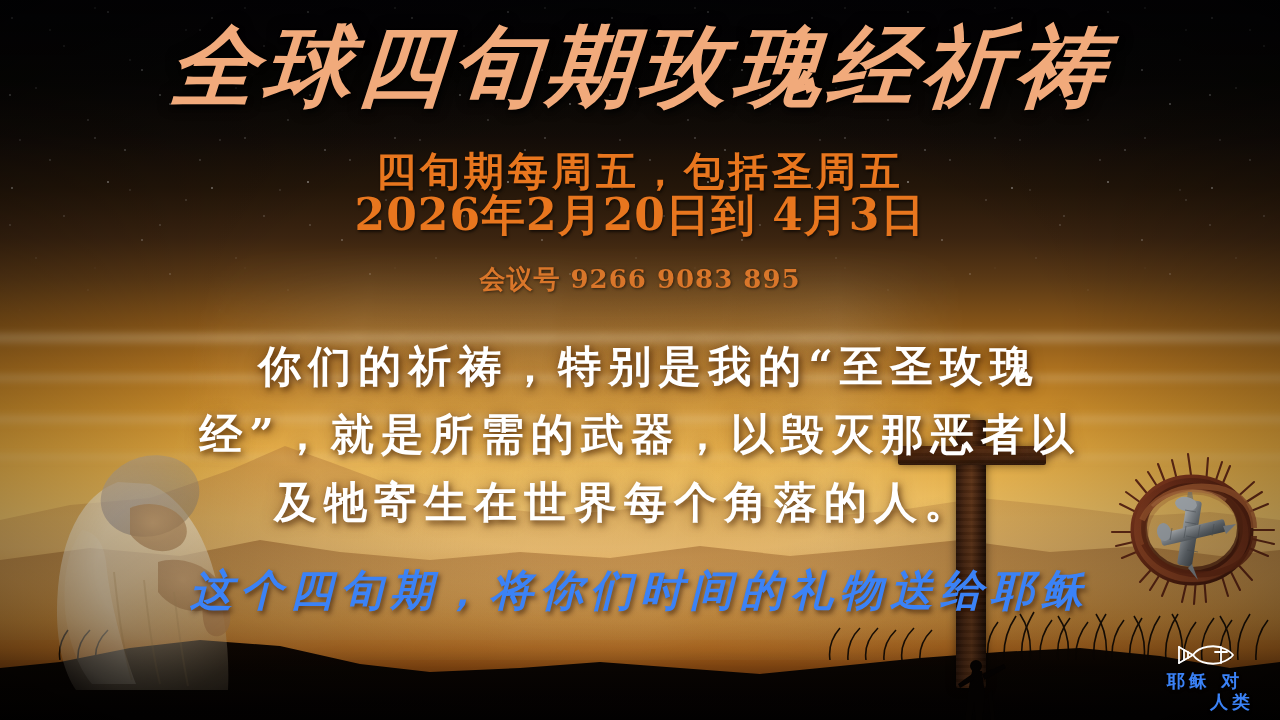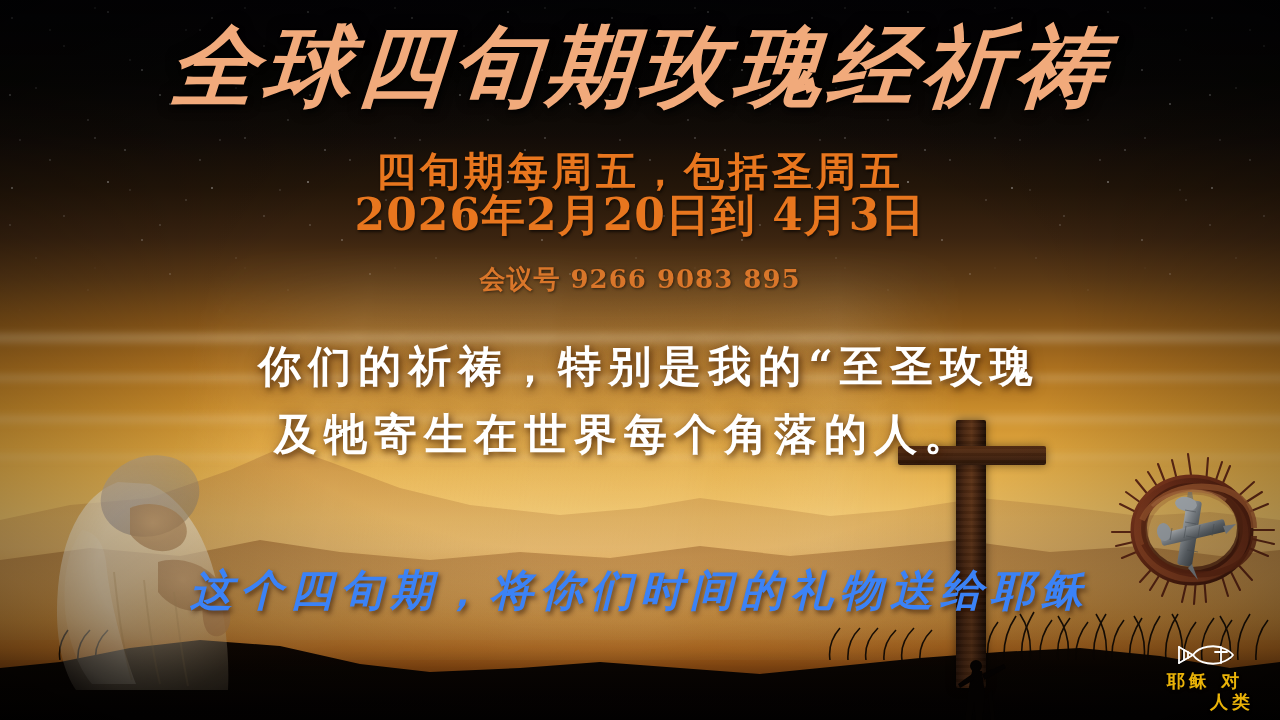--- a/index.html
+++ b/index.html
@@ -194,21 +194,21 @@
     font-size:43px;
     letter-spacing:7px;
     color:#3b82f6;
     text-shadow:2px 3px 5px rgba(40,15,0,.62);
   }
 
   
   .logo{
     position:absolute;right:12px;bottom:8px;
     width:126px;
-    color:#eab308;
+    color:#3b82f6;
     text-align:center;
   }
   .logo .fish{display:block;margin:0 auto 2px;}
   .logo .lg1{
     font-family:"DejaVu Sans","Liberation Sans",sans-serif;
     font-weight:700;font-size:18px;letter-spacing:4px;line-height:21px;
     text-shadow:0 1px 3px rgba(0,0,0,.9);
   }
   .logo .lg2{
     font-family:"DejaVu Sans","Liberation Sans",sans-serif;
@@ -440,20 +440,21 @@
 
   <div class="subtitle">
     <div class="ln1">四旬期每周五，包括圣周五</div>
     <div class="ln2">2026年2月20日到 4月3日</div>
   </div>
 
   <div class="meeting">会议号 9266 9083 895</div>
 
   <div class="quote">
     <div class="l1">你们的祈祷，特别是我的“至圣玫瑰</div>
+    <div class="l2">经”，就是所需的武器，以毁灭那恶者以</div>
     <div class="l3">及牠寄生在世界每个角落的人。</div>
   </div>
 
   <div class="tagline">这个四旬期，将你们时间的礼物送给耶稣</div>
 
   <div class="logo">
     <svg class="fish" width="64" height="26" viewBox="0 0 64 26">
       <g fill="none" stroke="#ffffff" stroke-width="1.8" stroke-linecap="round" stroke-linejoin="round">
         <path d="M20,13 C26,4 42,2 52,7 C58,10 60,13 60,13 C60,13 58,16 52,19 C42,24 26,22 20,13 Z"></path>
         <path d="M20,13 L6,5"></path>

